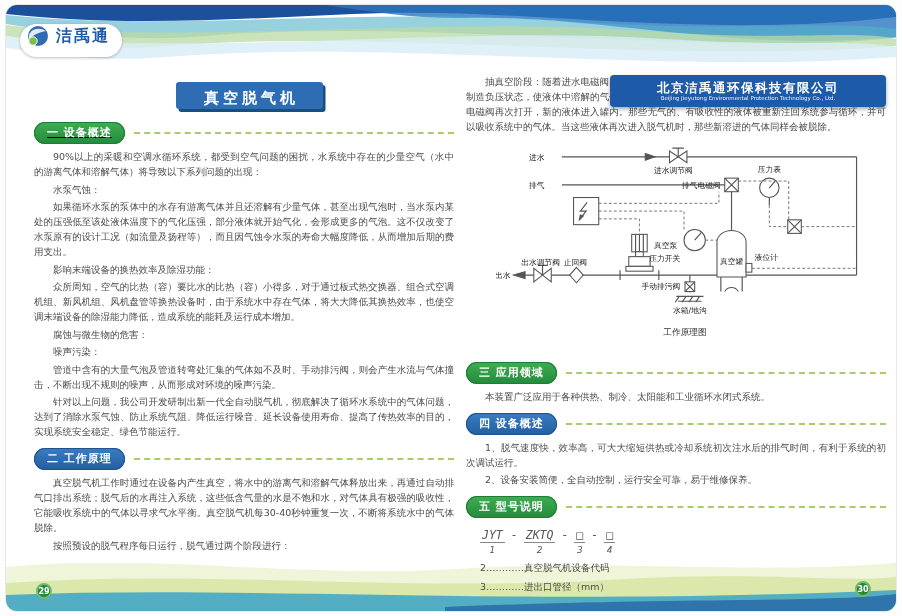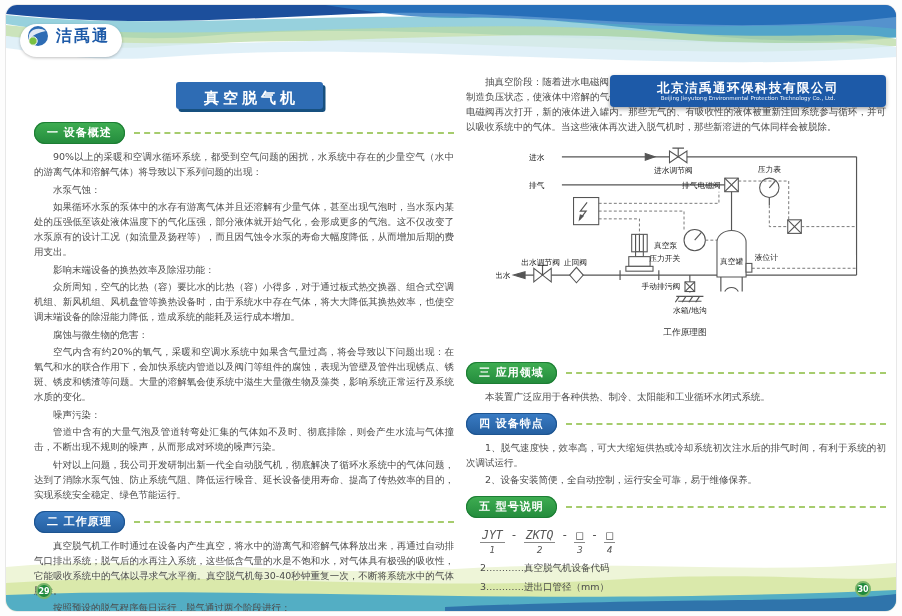--- a/index.html
+++ b/index.html
@@ -29,21 +29,21 @@
   .title-badge { position:absolute; left:170px; top:77px; z-index:3; background:#2e6cb4; color:#fff;
                  font-size:15px; font-weight:bold; letter-spacing:4px; padding:7px 24px 1px 28px;
                  border-radius:3px; box-shadow:2.5px 3px 0 #17507f; }
 
   
   .col { position:absolute; z-index:2; width:420px; }
   .col-left  { left:28px;  top:117px; }
   .col-right { left:460px; top:66px; }
 
   .sec-head { display:flex; align-items:center; margin:9px 0 5px 0; }
-  .sec-head.first { margin-top:0; }
+  .sec-head.first { margin-top:0;text-decoration:underline; }
   .pill { display:inline-block; color:#fff; font-weight:bold; font-size:11px; letter-spacing:1px;
           padding:3px 13px 4px 13px; border-radius:11px; white-space:nowrap; }
   .pill.green { background:linear-gradient(#3fae52,#238b3c); box-shadow:inset 0 0 0 1px #1d7d34; }
   .pill.blue  { background:linear-gradient(#3a7cc4,#245e9f); box-shadow:inset 0 0 0 1px #1d5490; }
   .dashes { flex:1; border-top:2px dashed #a6cc6d; margin-left:9px; height:0; }
 
   p.body { font-size:9.5px; line-height:15px; color:#4b4b4b; text-align:justify; text-indent:2em;
            margin:2.5px 0; }
 
   
@@ -106,23 +106,22 @@
     <div class="sec-head first">
       <span class="pill green">一 设备概述</span>
       <span class="dashes"></span>
     </div>
     <p class="body">90%以上的采暖和空调水循环系统，都受到空气问题的困扰，水系统中存在的少量空气（水中的游离气体和溶解气体）将导致以下系列问题的出现：</p>
     <p class="body">水泵气蚀：</p>
     <p class="body">如果循环水泵的泵体中的水存有游离气体并且还溶解有少量气体，甚至出现气泡时，当水泵内某处的压强低至该处液体温度下的气化压强，部分液体就开始气化，会形成更多的气泡。这不仅改变了水泵原有的设计工况（如流量及扬程等），而且因气蚀令水泵的寿命大幅度降低，从而增加后期的费用支出。</p>
     <p class="body">影响末端设备的换热效率及除湿功能：</p>
     <p class="body">众所周知，空气的比热（容）要比水的比热（容）小得多，对于通过板式热交换器、组合式空调机组、新风机组、风机盘管等换热设备时，由于系统水中存在气体，将大大降低其换热效率，也使空调末端设备的除湿能力降低，造成系统的能耗及运行成本增加。</p>
     <p class="body">腐蚀与微生物的危害：</p>
-    <p class="body">空气内含有约20%的氧气，采暖和空调水系统中如果含气量过高，将会导致以下问题出现：在氧气和水的联合作用下，会加快系统内管道以及阀门等组件的腐蚀，表现为管壁及管件出现锈点、锈斑、锈皮和锈渣等问题。大量的溶解氧会使系统中滋生大量微生物及藻类，影响系统正常运行及系统水质的变化。</p>
     <p class="body">噪声污染：</p>
-    <p class="body">管道中含有的大量气泡及管道转弯处汇集的气体如不及时、彻底排除，则会产生水流与气体撞击，不断出现不规则的噪声，从而形成对环境的噪声污染。</p>
+    <p class="body">管道中含有的大量气泡及管道转弯处汇集的气体如不及时、手动排污阀，则会产生水流与气体撞击，不断出现不规则的噪声，从而形成对环境的噪声污染。</p>
     <p class="body">针对以上问题，我公司开发研制出新一代全自动脱气机，彻底解决了循环水系统中的气体问题，达到了消除水泵气蚀、防止系统气阻、降低运行噪音、延长设备使用寿命、提高了传热效率的目的，实现系统安全稳定、绿色节能运行。</p>
 
     <div class="sec-head">
       <span class="pill blue">二 工作原理</span>
       <span class="dashes"></span>
     </div>
     <p class="body">真空脱气机工作时通过在设备内产生真空，将水中的游离气和溶解气体释放出来，再通过自动排气口排出系统；脱气后的水再注入系统，这些低含气量的水是不饱和水，对气体具有极强的吸收性，它能吸收系统中的气体以寻求气水平衡。真空脱气机每30-40秒钟重复一次，不断将系统水中的气体脱除。</p>
     <p class="body">按照预设的脱气程序每日运行，脱气通过两个阶段进行：</p>
 
   </div>
@@ -238,21 +237,21 @@
       <text class="cap" x="195" y="200" text-anchor="middle">工作原理图</text>
     </svg>
 
     <div class="sec-head">
       <span class="pill green">三 应用领域</span>
       <span class="dashes"></span>
     </div>
     <p class="body">本装置广泛应用于各种供热、制冷、太阳能和工业循环水闭式系统。</p>
 
     <div class="sec-head">
-      <span class="pill blue">四 设备特点</span>
+      <span class="pill blue">四 设备概述</span>
       <span class="dashes"></span>
     </div>
     <p class="body">1、脱气速度快，效率高，可大大缩短供热或冷却系统初次注水后的排气时间，有利于系统的初次调试运行。</p>
     <p class="body">2、设备安装简便，全自动控制，运行安全可靠，易于维修保养。</p>
 
     <div class="sec-head">
       <span class="pill green">五 型号说明</span>
       <span class="dashes"></span>
     </div>
     <div class="model">

